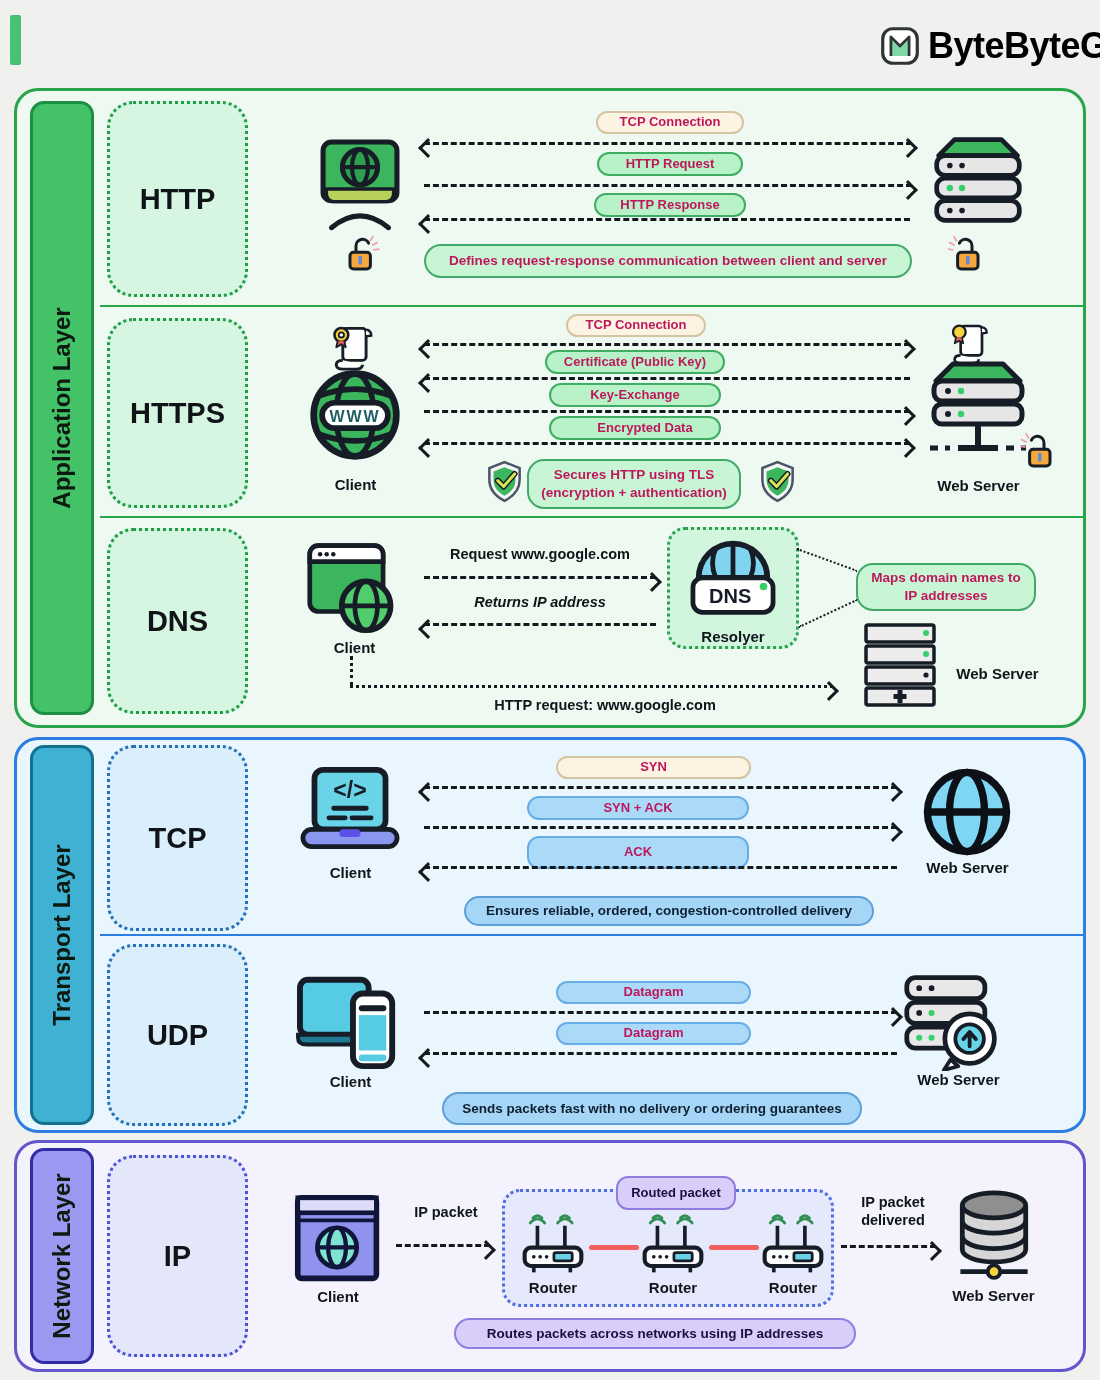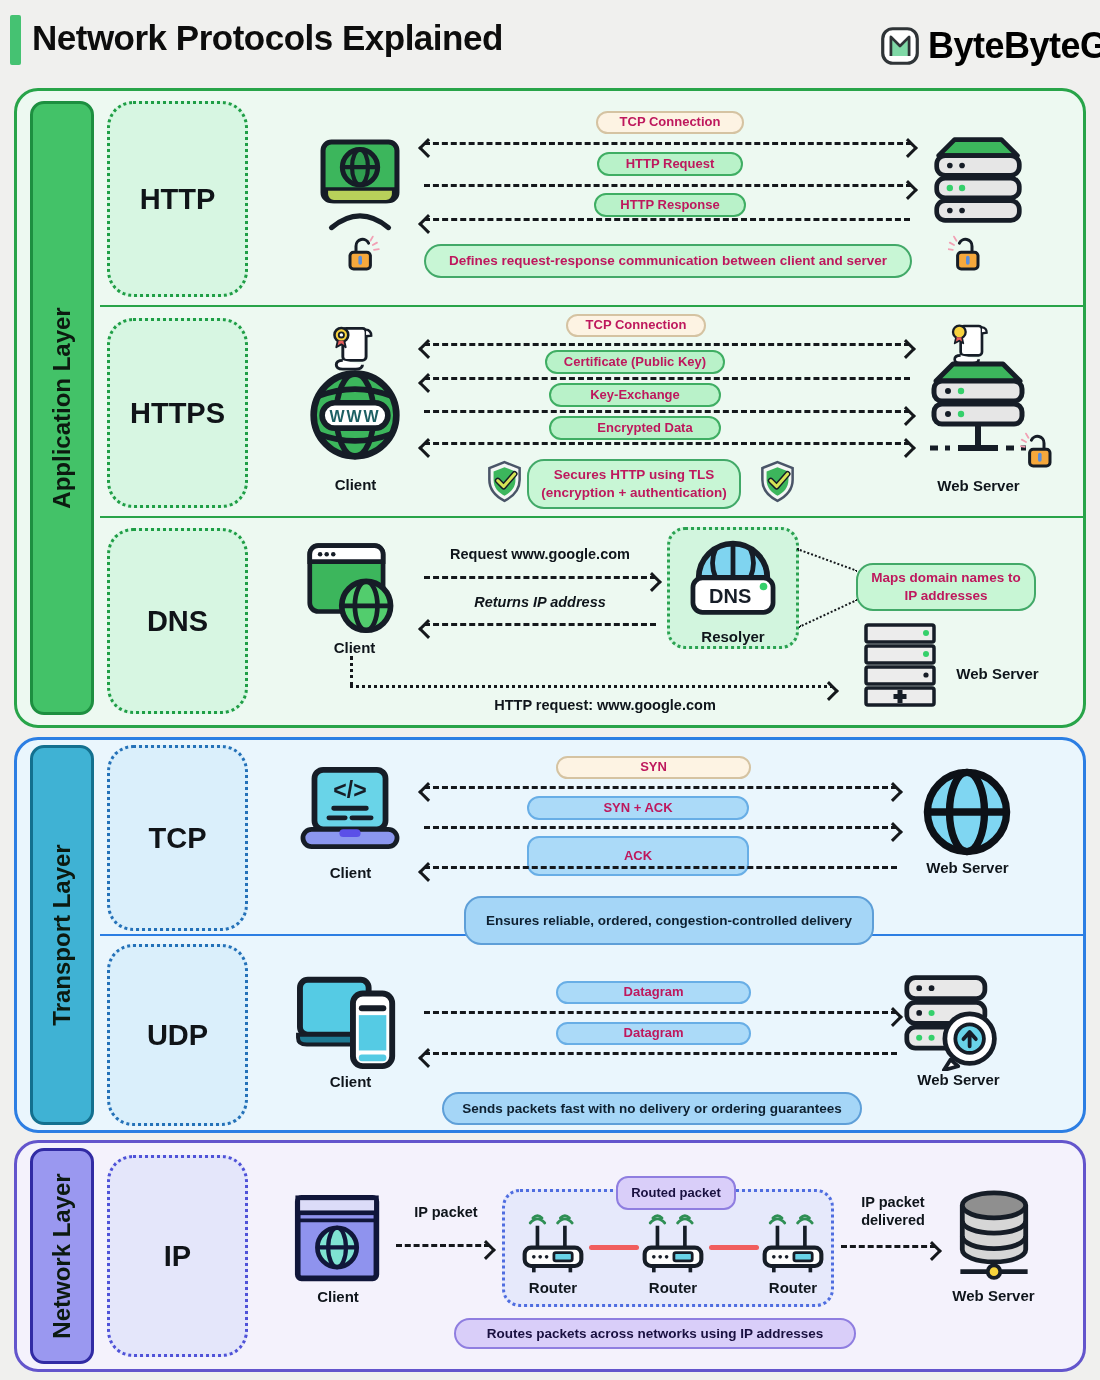--- a/index.html
+++ b/index.html
@@ -51,21 +51,20 @@
   .cap{position:absolute;font-size:15px;font-weight:700;text-align:center;color:#0f151b;}
   .stxt{position:absolute;font-size:14.5px;font-weight:700;text-align:center;color:#0f151b;line-height:1.25;}
   .rbox{position:absolute;border:3px dotted;border-radius:18px;box-sizing:border-box;}
 </style>
 </head>
 <body>
 
 <div class="canvas">
 
   <div class="accent"></div>
-  <div class="title">Network Protocols Explained</div>
   <div class="brand">
     <svg width="40" height="40" viewBox="0 0 44 44">
       <rect x="3" y="3" width="38" height="38" rx="11" fill="#ffffff" stroke="#2f3437" stroke-width="3.5"></rect>
       <path d="M12 33 V 12 l10 10 10 -10 v21" fill="#7fd8a6" stroke="#2f3437" stroke-width="3" stroke-linejoin="round"></path>
     </svg>
     <span class="bt">ByteByteGo</span>
   </div>
 
   <div class="sec app" style="left:14px;top:88px;width:1072px;height:640px;"></div>
   <div class="vside g" style="left:30px;top:101px;width:64px;height:614px;">
@@ -298,27 +297,27 @@
   <div class="ar" style="left:424px;top:786px;width:473px;">
       <i class="ch l"></i>
       <i class="ch r"></i>
     </div>
   <div class="pill p-blue" style="left:527px;top:796px;width:222px;height:24px;">
       <span>SYN + ACK</span>
     </div>
   <div class="ar" style="left:424px;top:826px;width:473px;">
       <i class="ch r"></i>
     </div>
-  <div class="pill p-blue" style="left:527px;top:836px;width:222px;height:40px;">
+  <div class="pill p-blue" style="left:527px;top:836px;width:222px;height:33px;">
       <span>ACK</span>
     </div>
   <div class="ar" style="left:424px;top:866px;width:473px;">
       <i class="ch l"></i>
     </div>
-  <div class="pill p-bdesc" style="left:464px;top:896px;width:410px;height:49px;text-align:right;">
+  <div class="pill p-bdesc" style="left:464px;top:896px;width:410px;height:30px;text-align:right;">
       <span>Ensures reliable, ordered, congestion-controlled delivery</span>
     </div>
   <svg class="abs" style="left:921px;top:766px;" width="92" height="92" viewBox="0 0 100 100">
     <circle cx="50" cy="50" r="43" fill="#7fd6f2" stroke="#0d1117" stroke-width="8"></circle>
     <ellipse cx="50" cy="50" rx="19" ry="43" fill="none" stroke="#0d1117" stroke-width="8"></ellipse>
     <line x1="5" y1="50" x2="95" y2="50" stroke="#0d1117" stroke-width="8"></line>
   </svg>
   <div class="cap" style="left:915px;top:859px;width:105px;">Web Server</div>
 
   <div class="pbox b" style="left:107px;top:944px;width:141px;height:182px;">

